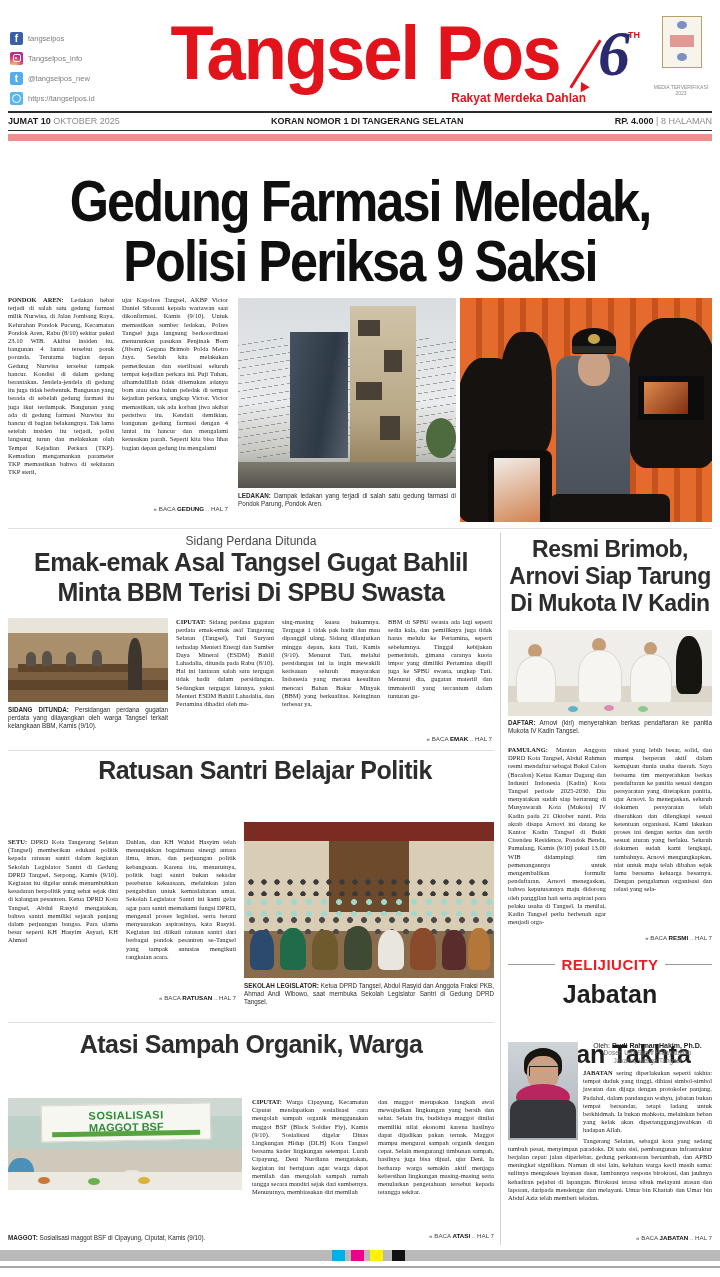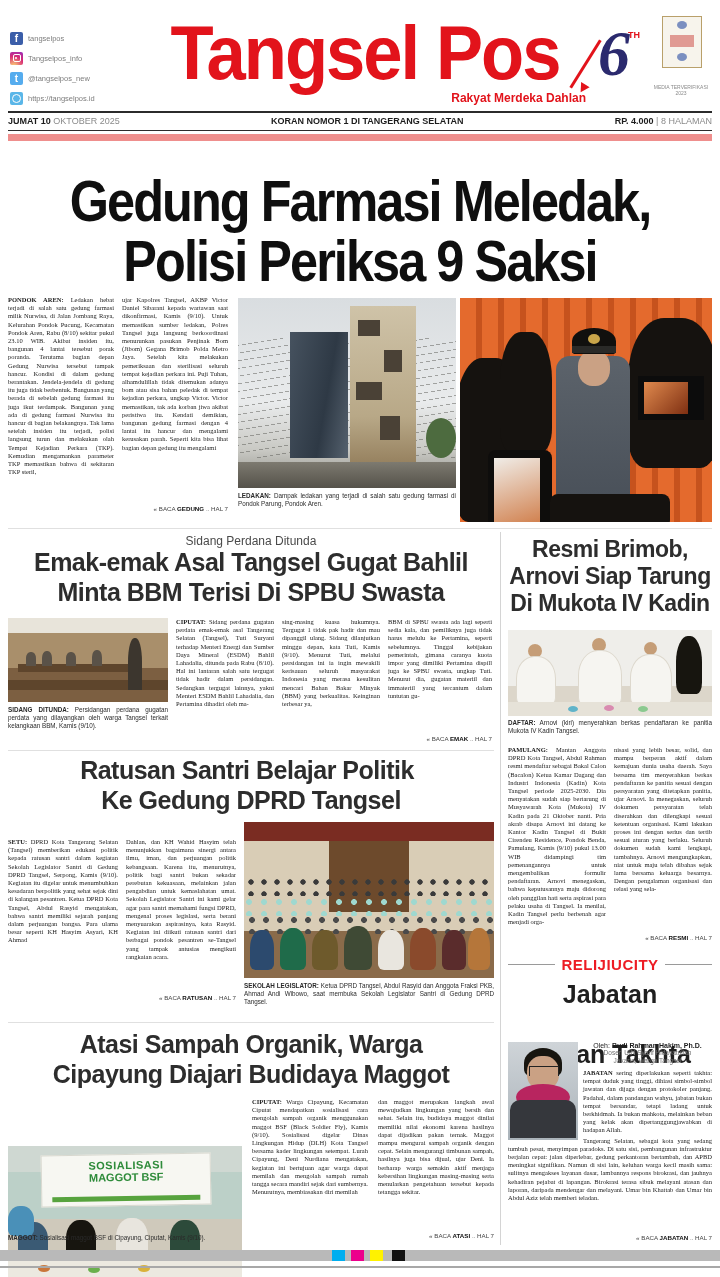--- a/index.html
+++ b/index.html
@@ -273,22 +273,21 @@
     <span class="lead-in">PAMULANG:</span> <span>Mantan Anggota DPRD Kota Tangsel, Abdul Rahman resmi mendaftar sebagai Bakal Calon (Bacalon) Ketua Kamar Dagang dan Industri Indonesia (Kadin) Kota Tangsel periode 2025-2030. Dia menyatakan sudah siap bertarung di Musyawarah Kota (Mukota) IV Kadin pada 21 Oktober nanti. Pria akrab disapa Arnovi ini datang ke Kantor Kadin Tangsel di Bukit Cirendeu Residence, Pondok Benda, Pamulang, Kamis (9/10) pukul 13.00 WIB didampingi tim pemenangannya untuk mengembalikan formulir pendaftaran. Arnovi menegaskan, bahwa keputusannya maju didorong oleh panggilan hati serta aspirasi para pelaku usaha di Tangsel. Ia menilai, Kadin Tangsel perlu berbenah agar menjadi orga-</span>
   </div>
   <div class="bodycol" style="left:614px;top:746px;width:98px;height:184px;">
     <span>nisasi yang lebih besar, solid, dan mampu berperan aktif dalam kemajuan dunia usaha daerah. Saya bersama tim menyerahkan berkas pendaftaran ke panitia sesuai dengan persyaratan yang ditetapkan panitia, ujar Arnovi. Ia menegaskan, seluruh dokumen persyaratan telah diserahkan dan dilengkapi sesuai ketentuan organisasi. Kami lakukan proses ini dengan serius dan tertib sesuai aturan yang berlaku. Seluruh dokumen sudah kami lengkapi, tambahnya. Arnovi mengungkapkan, niat untuk maju telah dibahas sejak lama bersama keluarga besarnya. Dengan pengalaman organisasi dan relasi yang sela-</span>
   </div>
   <div class="jump" style="left:614px;top:934px;width:98px;">
     <span>« BACA </span><span class="jw">RESMI</span><span> .. HAL 7</span>
   </div>
 
   <div class="hrule" style="left:8px;top:750px;width:486px;"></div>
-  <div class="abs h2" style="left:4px;top:756px;width:486px;">Ratusan Santri Belajar Politik</div>
-  <div class="abs h2" style="left:8px;top:786px;width:486px;">Ke Gedung DPRD Tangsel</div>
+  <div class="abs h2" style="left:22px;top:756px;width:486px;">Ratusan Santri Belajar Politik</div>
 
   <div class="bodycol" style="left:8px;top:838px;width:110px;height:168px;">
     <span class="lead-in">SETU:</span> <span>DPRD Kota Tangerang Selatan (Tangsel) memberikan edukasi politik kepada ratusan santri dalam kegiatan Sekolah Legislator Santri di Gedung DPRD Tangsel, Serpong, Kamis (9/10). Kegiatan itu digelar untuk menumbuhkan kesadaran berpolitik yang sehat sejak dini di kalangan pesantren. Ketua DPRD Kota Tangsel, Abdul Rasyid mengatakan, bahwa santri memiliki sejarah panjang dalam perjuangan bangsa. Para ulama besar seperti KH Hasyim Asyari, KH Ahmad</span>
   </div>
   <div class="bodycol" style="left:126px;top:838px;width:110px;height:152px;">
     <span>Dahlan, dan KH Wahid Hasyim telah menunjukkan bagaimana sinergi antara ilmu, iman, dan perjuangan politik kebangsaan. Karena itu, menurutnya, politik bagi santri bukan sekadar perebutan kekuasaan, melainkan jalan pengabdian untuk kemaslahatan umat. Sekolah Legislator Santri ini kami gelar agar para santri memahami fungsi DPRD, mengenal proses legislasi, serta berani menyuarakan aspirasinya, kata Rasyid. Kegiatan ini diikuti ratusan santri dari berbagai pondok pesantren se-Tangsel yang tampak antusias mengikuti rangkaian acara.</span>
   </div>
   <div class="jump" style="left:126px;top:994px;width:110px;">
     <span>« BACA </span><span class="jw">RATUSAN</span><span> .. HAL 7</span>
   </div>
@@ -306,23 +305,22 @@
     <div class="sitfig" style="left:166px;top:106px;width:26px;height:42px;background:#8a4a2c;"></div>
     <div class="sitfig" style="left:198px;top:108px;width:24px;height:40px;background:#5a2c2c;"></div>
     <div class="sitfig" style="left:224px;top:106px;width:22px;height:42px;background:#b5763a;"></div>
   </div>
   <div class="cap" style="left:244px;top:982px;width:250px;">
     <span class="cl">SEKOLAH LEGISLATOR:</span> <span>Ketua DPRD Tangsel, Abdul Rasyid dan Anggota Fraksi PKB, Ahmad Andi Wibowo, saat membuka Sekolah Legislator Santri di Gedung DPRD Tangsel.</span>
   </div>
 
   <div class="hrule" style="left:8px;top:1022px;width:486px;"></div>
   <div class="abs h2" style="left:8px;top:1030px;width:486px;">Atasi Sampah Organik, Warga</div>
-  <div class="abs h2" style="left:8px;top:1060px;width:486px;">Cipayung Diajari Budidaya Maggot</div>
-
-  <div class="photo ph-maggot" style="left:8px;top:1146px;width:234px;height:132px;">
+
+  <div class="photo ph-maggot" style="left:8px;top:1098px;width:234px;height:92px;">
     <div class="banner">
       <div class="banner-t1">SOSIALISASI</div>
       <div class="banner-t2">MAGGOT BSF</div>
       <div class="banner-strip"></div>
     </div>
     <div class="sitfig" style="left:10px;top:76px;width:30px;height:38px;background:#3a5a74;"></div>
     <div class="sitfig" style="left:58px;top:74px;width:30px;height:40px;background:#17150f;"></div>
     <div class="sitfig" style="left:108px;top:72px;width:32px;height:42px;background:#e8e5de;"></div>
     <div class="sitfig" style="left:162px;top:74px;width:30px;height:40px;background:#2c4a3a;"></div>
     <div class="sitfig" style="left:0px;top:60px;width:26px;height:30px;background:#4a90b8;"></div>

